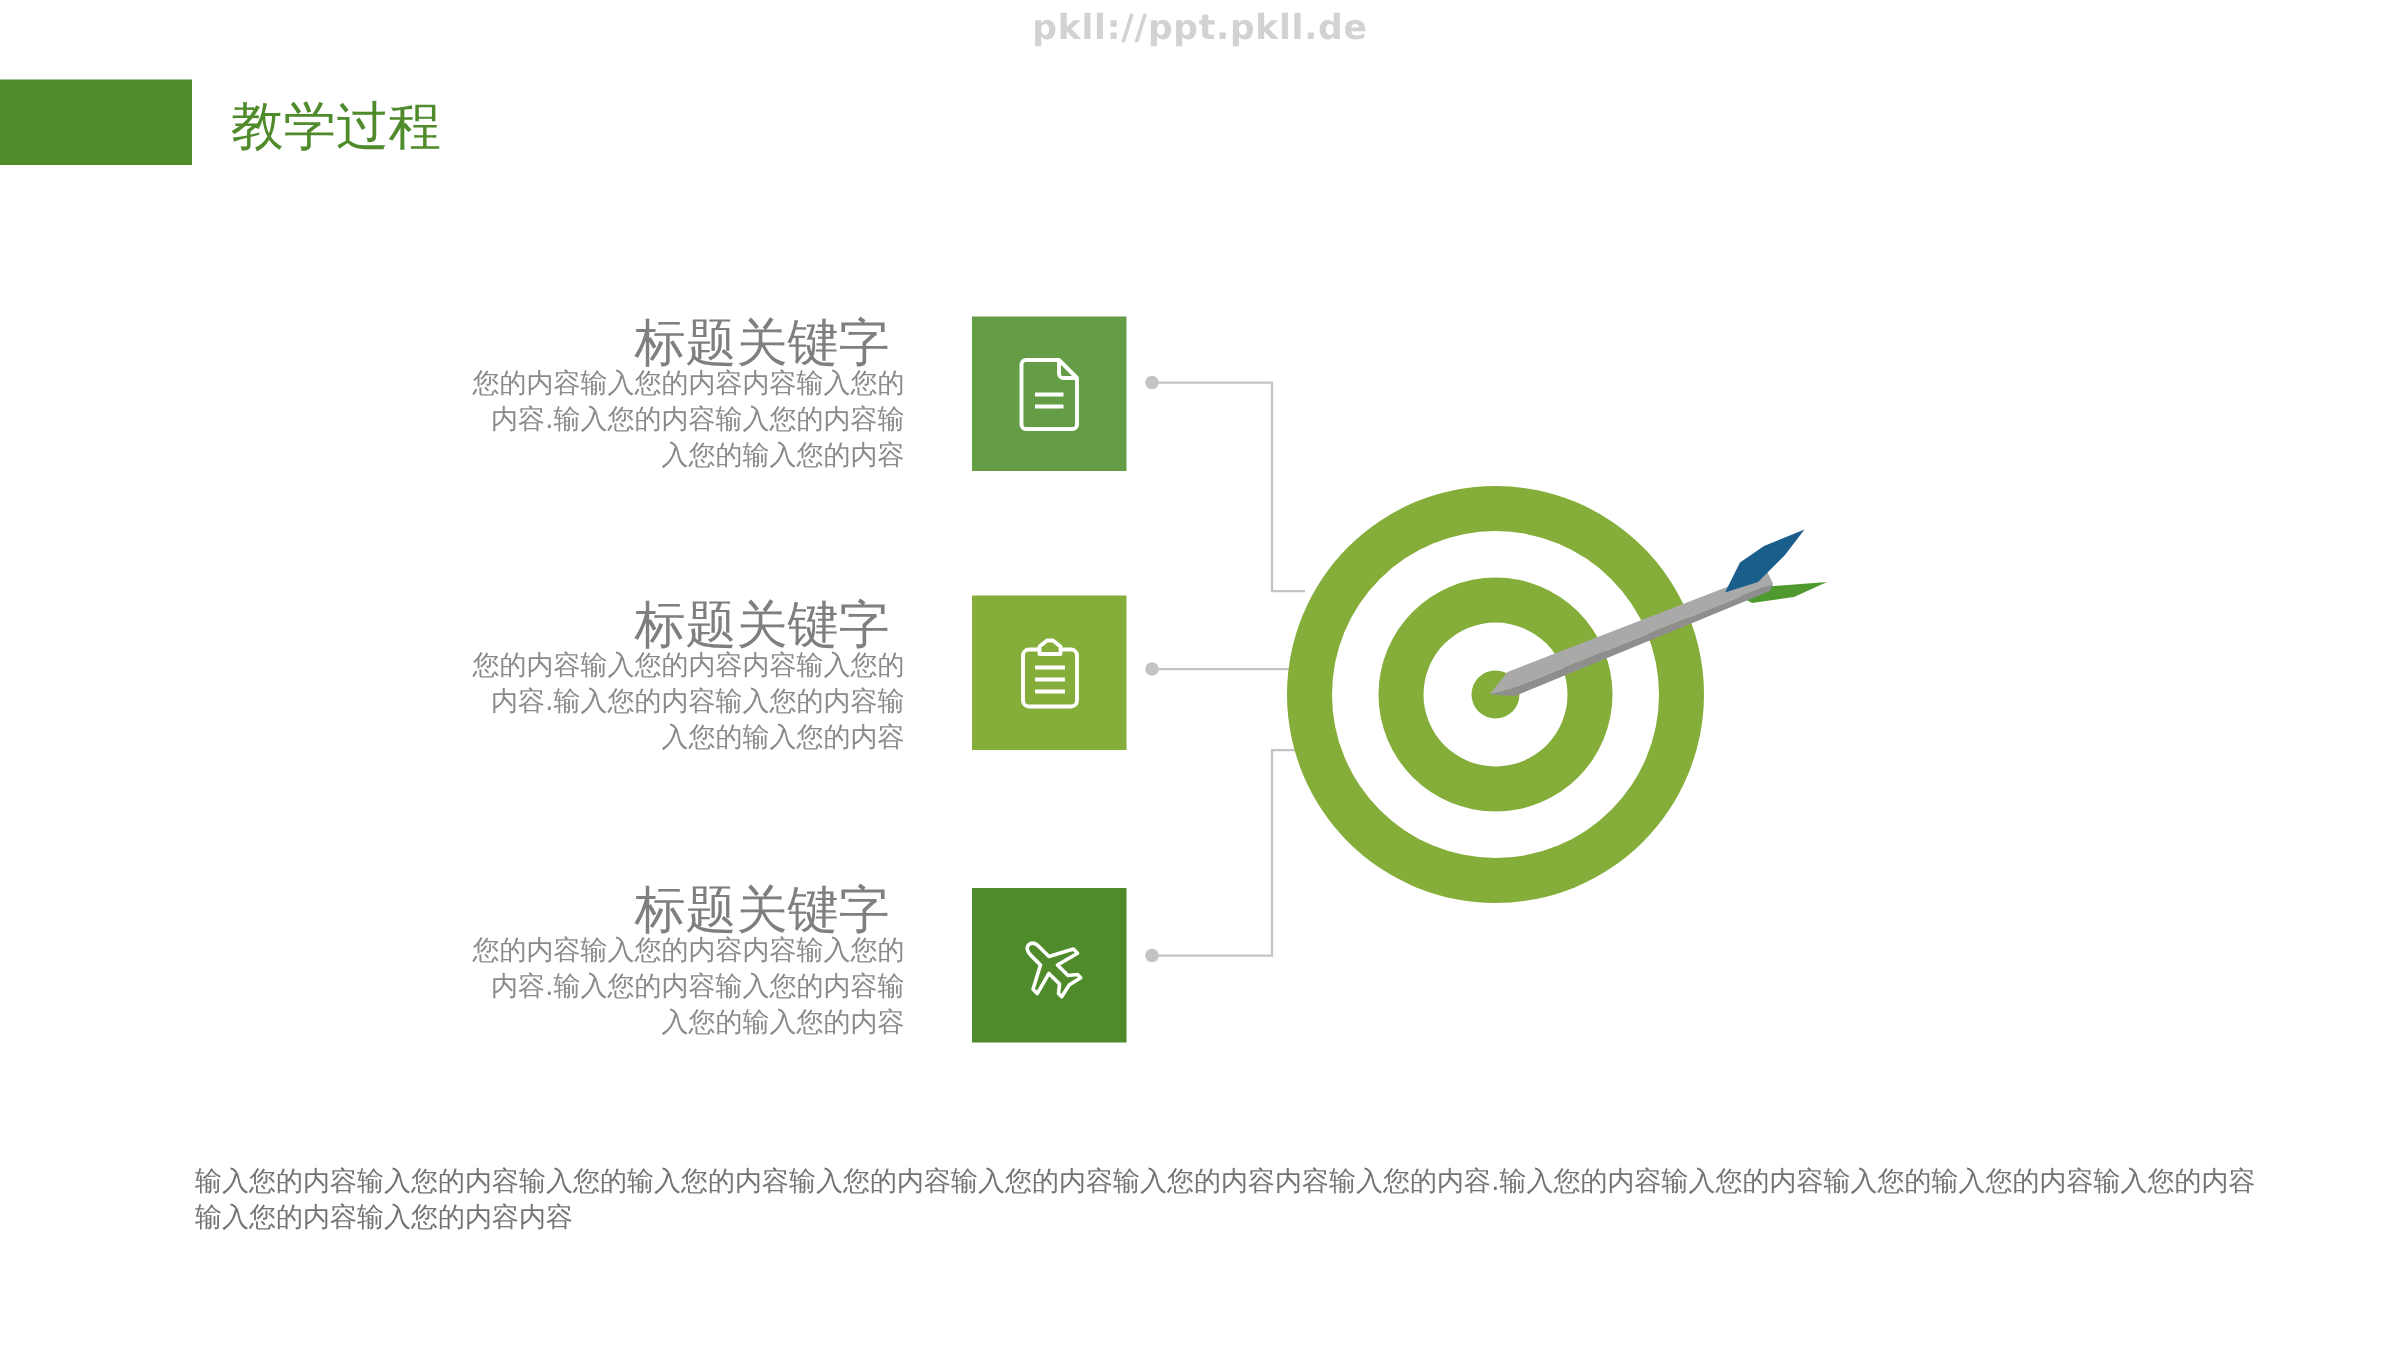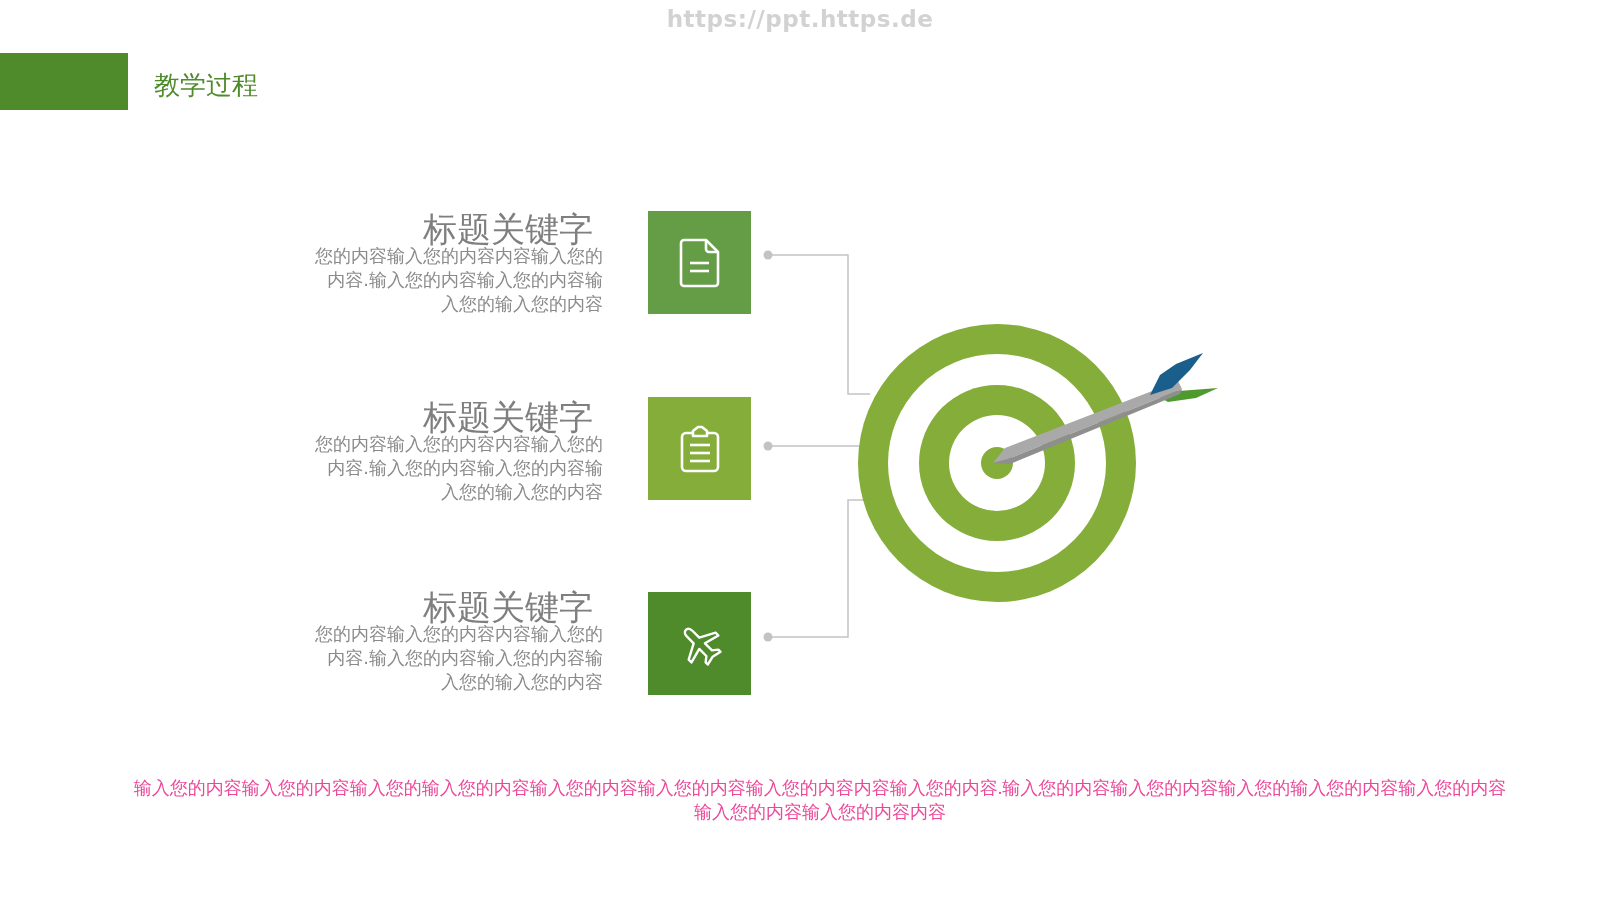--- a/index.html
+++ b/index.html
@@ -9,39 +9,39 @@
     font-family: "DejaVu Sans", "Liberation Sans", sans-serif;
   }
   .abs { position: absolute; }
   .watermark {
     left: 660px; top: 6px; width: 280px; text-align: center;
     font-family: "DejaVu Sans", sans-serif; font-weight: bold;
     font-size: 23px; color: #d2d2d2; letter-spacing: 0.5px;
   }
   .title-bar { left: 0; top: 53px; width: 128px; height: 57px; background: #4f8b2b; }
   .page-title {
-    left: 154px; top: 64px; font-size: 26px; color: #4f8b2b; line-height: 42px;
+    left: 154px; top: 64px; font-size: 35px; color: #4f8b2b; line-height: 42px;
     white-space: nowrap;
   }
   .block { width: 290px; text-align: right; color: #7f7f7f; }
   .block-title { font-size: 34px; line-height: 30px; color: #7f7f7f; padding-right: 10px; white-space: nowrap; }
   .block-body { font-size: 18px; line-height: 24px; color: #8a8a8a; word-break: break-all; }
   .icon-box {
     width: 103px; height: 103px; display: flex; align-items: center; justify-content: center;
   }
   .footer-text {
-    left: 130px; top: 776px; width: 1380px; text-align: center;
-    font-size: 18px; line-height: 24px; color: #ec4899; font-family: Liberation Serif, serif;
+    left: 130px; top: 776px; width: 1380px; text-align: left;
+    font-size: 18px; line-height: 24px; color: #737373;
   }
   svg.overlay { position: absolute; left: 0; top: 0; }
 </style>
 </head>
 <body>
 
-<div class="abs watermark">https://ppt.https.de</div>
+<div class="abs watermark">pkll://ppt.pkll.de</div>
 
 <div class="abs title-bar"></div>
 <div class="abs page-title">教学过程</div>
 
 <div class="abs block" style="left:313px; top:214px;">
   <div class="block-title">标题关键字</div>
   <div class="block-body">您的内容输入您的内容内容输入您的内容.输入您的内容输入您的内容输入您的输入您的内容</div>
 </div>
 <div class="abs block" style="left:313px; top:402px;">
   <div class="block-title">标题关键字</div>

